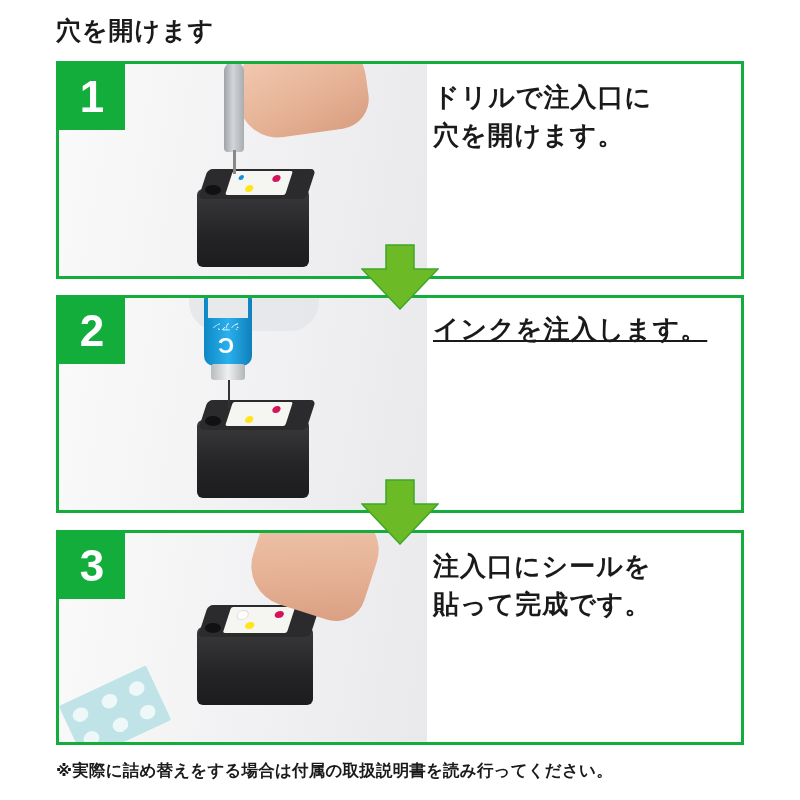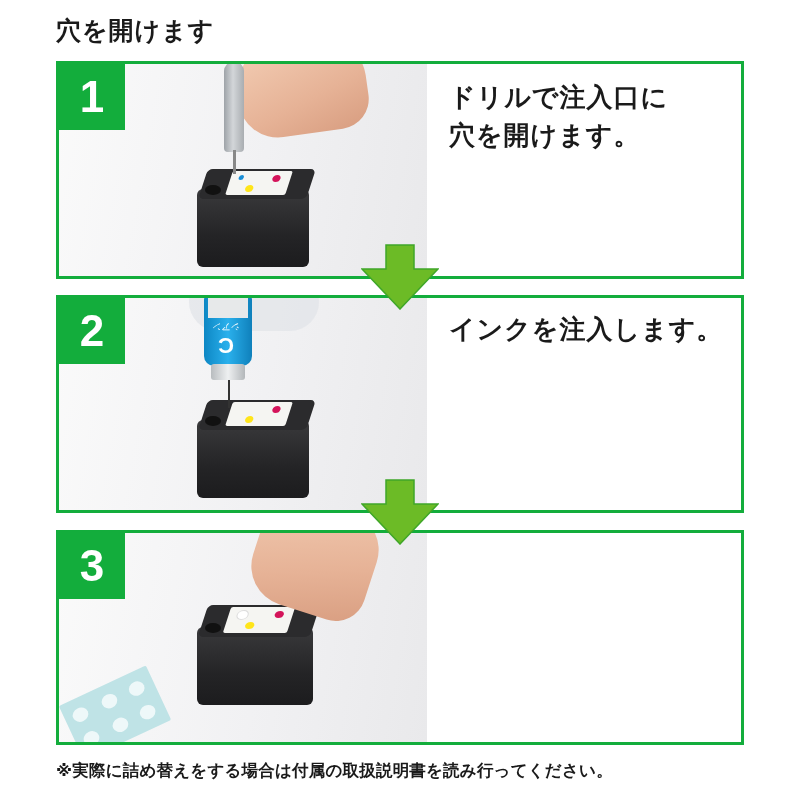--- a/index.html
+++ b/index.html
@@ -24,25 +24,25 @@
     background: linear-gradient(100deg, #fafafa 0%, #f1f1f3 55%, #e9e9eb 100%);
   }
 
   .num-box {
     position: absolute; left: 0; top: 0; width: 66px; height: 66px;
     background: #13ad3c; color: #ffffff; font-family: "Liberation Sans", sans-serif;
     font-weight: bold; font-size: 44px; line-height: 66px; text-align: center;
   }
 
   .step-text {
-    position: absolute; left: 390px; top: 14px; width: 290px;
+    position: absolute; left: 374px; top: 14px; width: 290px;
     font-size: 26px; font-weight: bold; line-height: 38px; letter-spacing: 1px; color: #1a1a1a;
     white-space: pre-line;
   }
-  .step-2 .step-text { top: 12px; }
+  .step-2 .step-text { top: 12px; text-decoration: underline; }
 
   
   .cart { position: absolute; }
   .cart-body {
     position: absolute; background: linear-gradient(180deg, #3a3a3c 0%, #242426 60%, #1c1c1e 100%);
     border-radius: 6px;
   }
   .cart-top {
     position: absolute; background: #2b2b2d; border-radius: 5px; transform: skewX(-18deg);
   }
@@ -163,20 +163,22 @@
     <div class="sticker-sheet" style="left:8px; top:150px;">
       <span class="sticker" style="left:8px; top:10px;"></span>
       <span class="sticker" style="left:40px; top:10px;"></span>
       <span class="sticker" style="left:70px; top:10px;"></span>
       <span class="sticker" style="left:8px; top:36px;"></span>
       <span class="sticker" style="left:40px; top:36px;"></span>
       <span class="sticker" style="left:70px; top:36px;"></span>
     </div>
   </div>
   <div class="num-box">3</div>
+  <div class="step-text">注入口にシールを
+貼って完成です。</div>
 </section>
 
 <svg class="arrow" style="left:361px; top:244px;" viewBox="0 0 78 66">
   <polygon points="25,1 53,1 53,25 77,25 39,65 1,25 25,25" fill="#6cbb26" stroke="#3fa628" stroke-width="1.5"></polygon>
 </svg>
 <svg class="arrow" style="left:361px; top:479px;" viewBox="0 0 78 66">
   <polygon points="25,1 53,1 53,25 77,25 39,65 1,25 25,25" fill="#6cbb26" stroke="#3fa628" stroke-width="1.5"></polygon>
 </svg>
 
 <div class="footnote">※実際に詰め替えをする場合は付属の取扱説明書を読み行ってください。</div>

